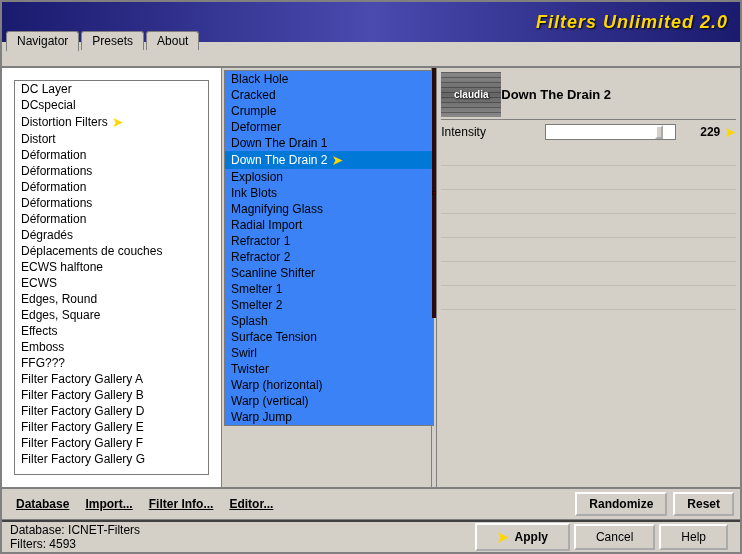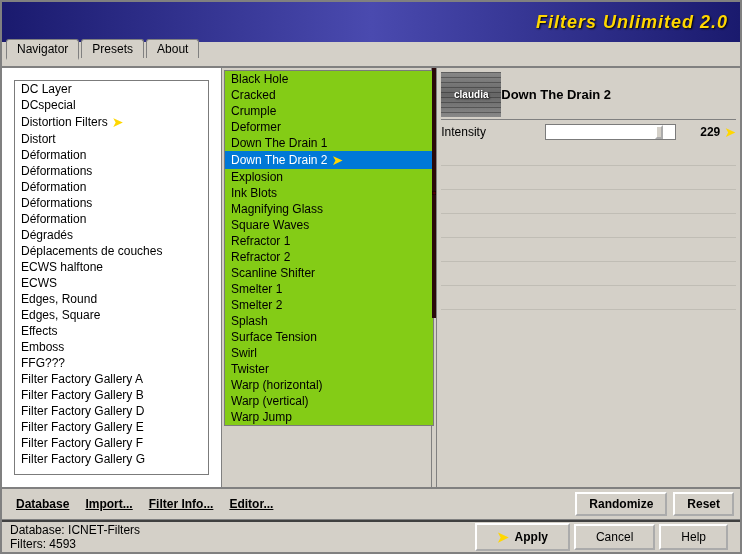--- a/index.html
+++ b/index.html
@@ -29,21 +29,21 @@
       font-style: italic;
       text-shadow: 1px 1px 2px #000;
       letter-spacing: 1px;
     }
 
     
     .tab-bar {
       background: #d4d0c8;
       display: flex;
       align-items: flex-end;
-      padding: 2px 0 8px 4px;
+      padding: 2px 0 16px 4px;
       border-bottom: 2px solid #808080;
       height: 26px;
     }
     .tab {
       background: #d4d0c8;
       border: 1px solid #808080;
       border-bottom: none;
       padding: 2px 10px;
       cursor: pointer;
       margin-right: 2px;
@@ -237,21 +237,21 @@
 
     
     .filter-list::-webkit-scrollbar { width: 12px; }
     .filter-list::-webkit-scrollbar-track { background: #d4d0c8; }
     .filter-list::-webkit-scrollbar-thumb { background: #808080; border: 2px outset #d4d0c8; }
 
     
     .sub-list {
       width: 210px;
       border-right: 1px solid #808080;
-      background: #84cc16;
+      background: #3b82f6;
       border: 1px solid #7b7b7b;
       margin: 2px;
       overflow-y: auto;
     }
 
     .middle-panel {
       display: flex;
       flex-direction: column;
       width: 210px;
       border-right: 1px solid #808080;
@@ -435,21 +435,21 @@
         <div class="filter-item">
           <span>Explosion</span>
         </div>
         <div class="filter-item">
           <span>Ink Blots</span>
         </div>
         <div class="filter-item">
           <span>Magnifying Glass</span>
         </div>
         <div class="filter-item">
-          <span>Square Waves</span>
+          <span>Radial Import</span>
         </div>
         <div class="filter-item">
           <span>Refractor 1</span>
         </div>
         <div class="filter-item">
           <span>Refractor 2</span>
         </div>
         <div class="filter-item">
           <span>Scanline Shifter</span>
         </div>

